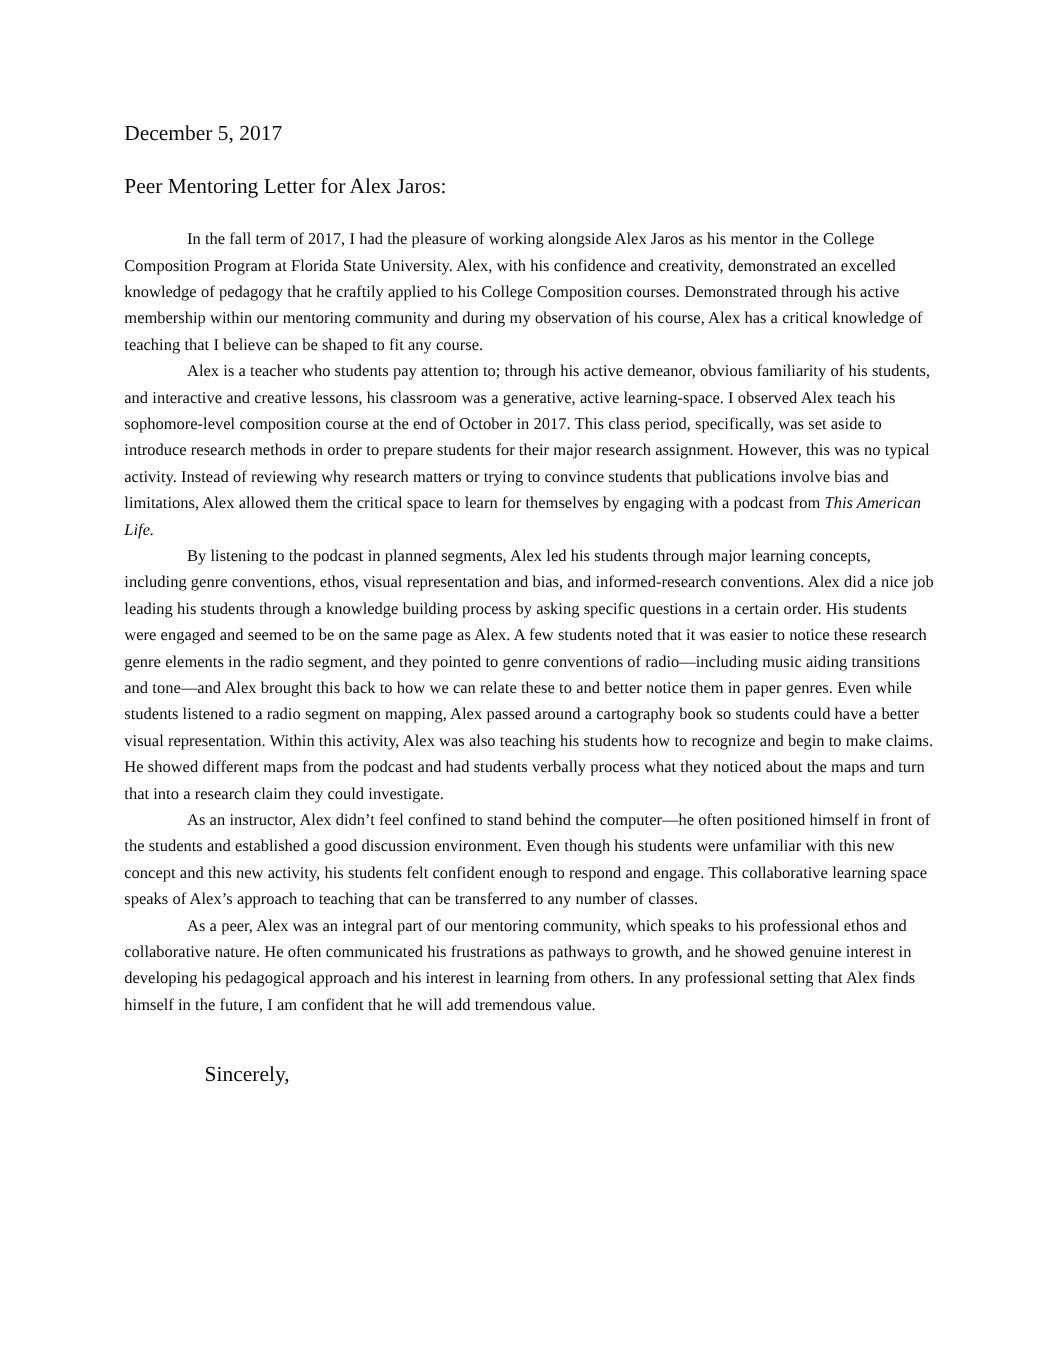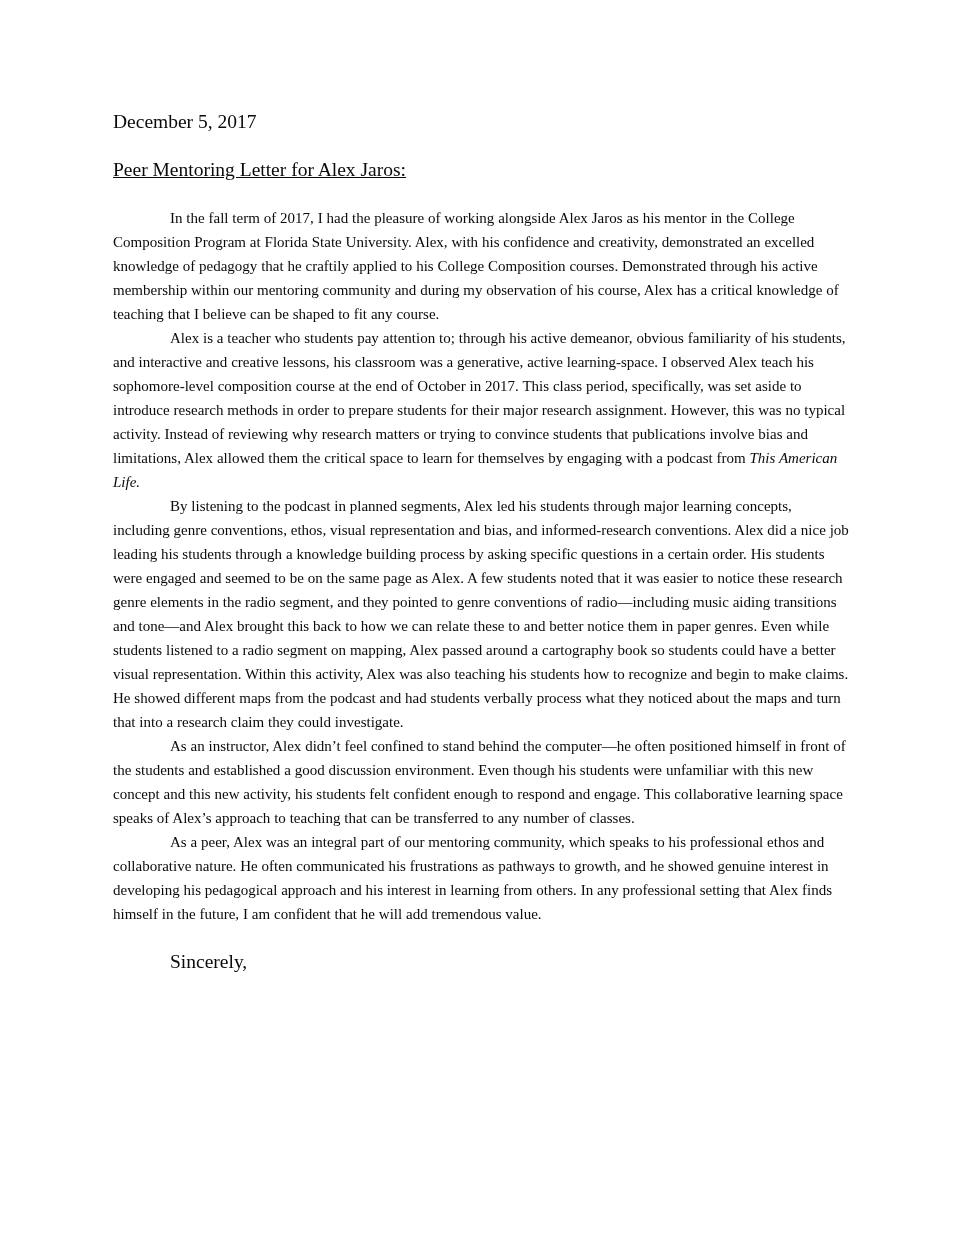--- a/index.html
+++ b/index.html
@@ -28,21 +28,20 @@
     line-height: 24px;
     margin: 0 0 0 0;
   }
   .spacer-line {
     height: 24px;
   }
   .greeting-line {
     font-size: 19.5px;
     line-height: 24px;
     margin: 0;
-    text-decoration: underline;
   }
   p.para {
     font-size: 15px;
     line-height: 24px;
     margin: 0;
     text-indent: 57px;
     text-align: left;
     hyphens: none;
     word-spacing: 0.1px;
   }
@@ -51,21 +50,21 @@
   }
   .sign-block {
     margin: 0;
     padding-left: 57px;
     font-size: 19.5px;
     line-height: 24px;
   }
   .sign-line {
     font-size: 19.5px;
     line-height: 24px;
-    margin: 0;
+    margin: 16px;
     white-space: pre;
   }
 </style>
 </head>
 <body>
 
 <div class="page">
   <div class="doc-body">
 
     <div class="date-line">December 5, 2017</div>

